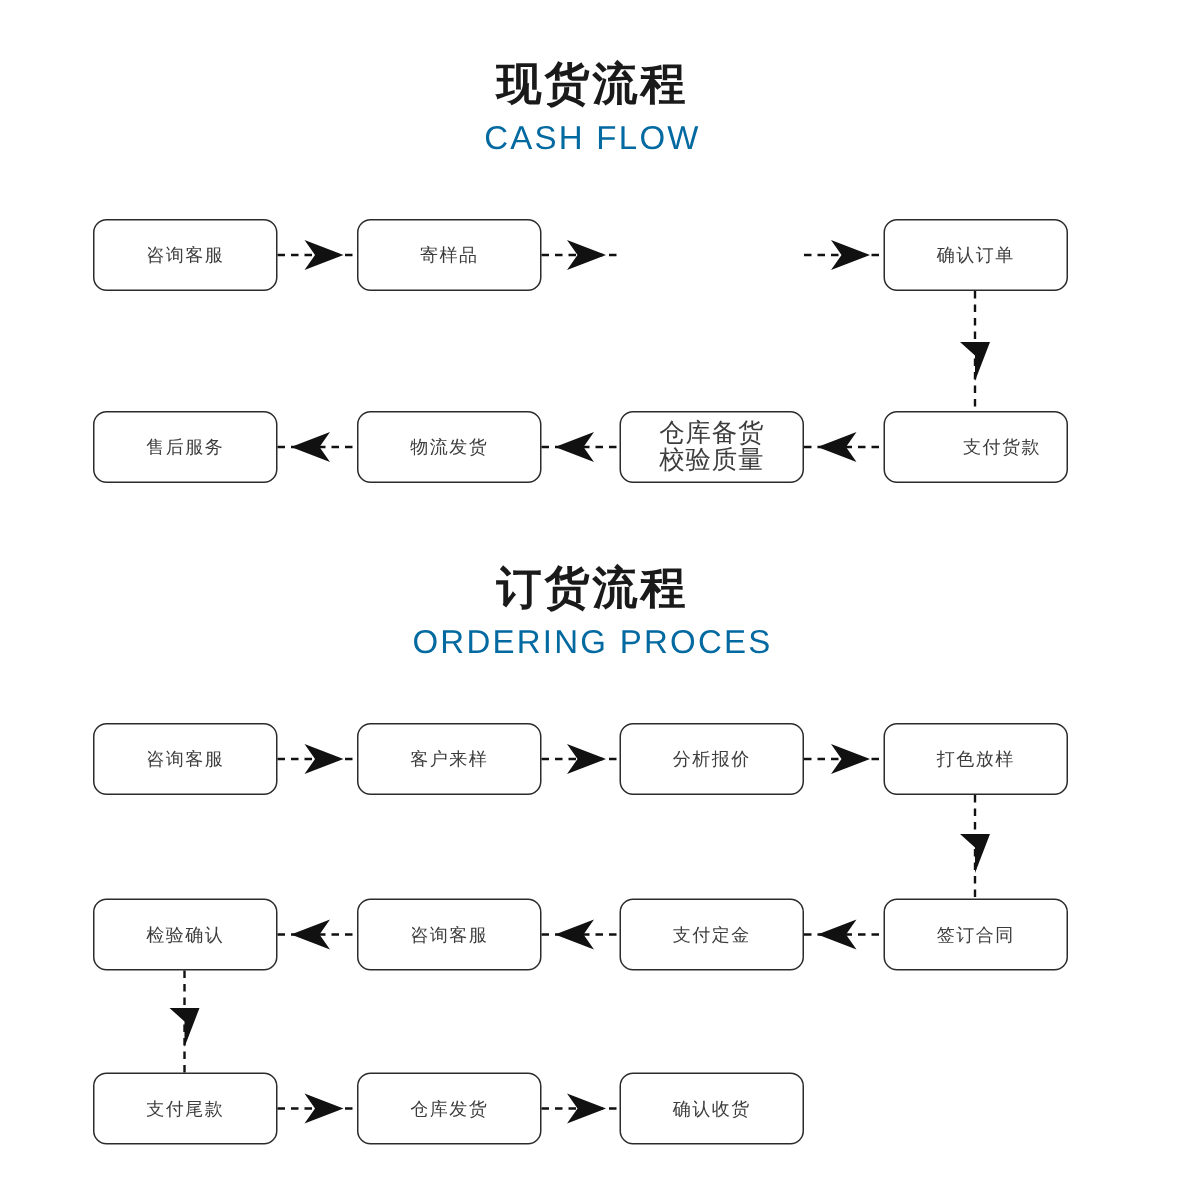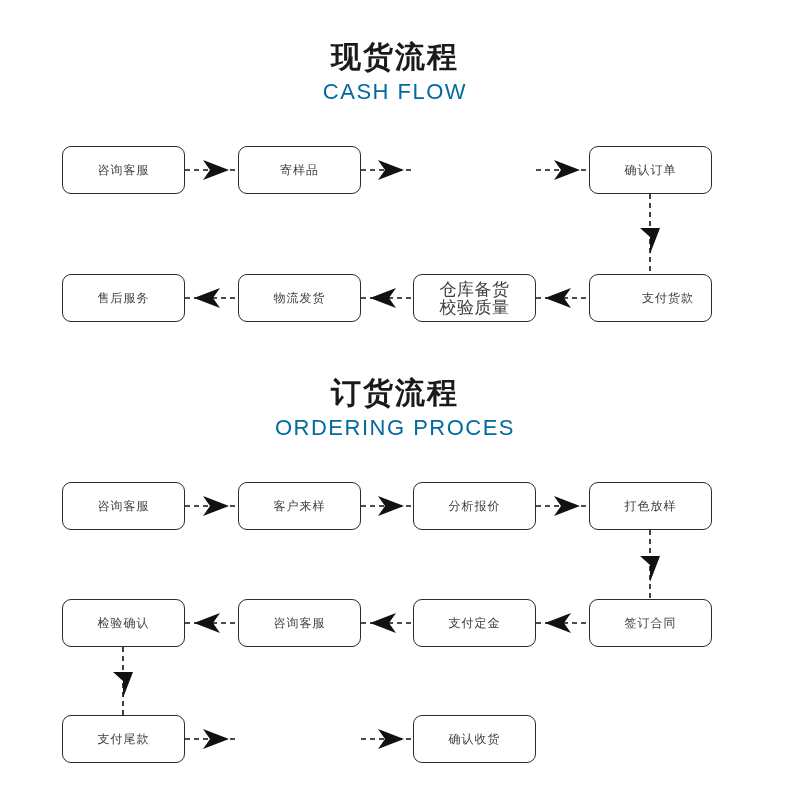--- a/index.html
+++ b/index.html
@@ -188,20 +188,23 @@
   <div class="node" style="left:413px; top:599px;">
     <span class="node-label">支付定金</span>
   </div>
   <div class="node" style="left:589px; top:599px;">
     <span class="node-label">签订合同</span>
   </div>
 
   <div class="node" style="left:62px;  top:715px;">
     <span class="node-label">支付尾款</span>
   </div>
+  <div class="node" style="left:238px; top:715px;">
+    <span class="node-label">仓库发货</span>
+  </div>
   <div class="node" style="left:413px; top:715px;">
     <span class="node-label">确认收货</span>
   </div>
 
   <div class="conn" style="left:185px; top:496px;">
     <svg width="53" height="20" viewBox="0 0 53 20">
       <line x1="0" y1="10" x2="53" y2="10" stroke="#111111" stroke-width="1.6" stroke-dasharray="5,4"></line>
       <path d="M18,0 L44,10 L18,20 L25,10 Z" fill="#111111"></path>
     </svg>
   </div>

